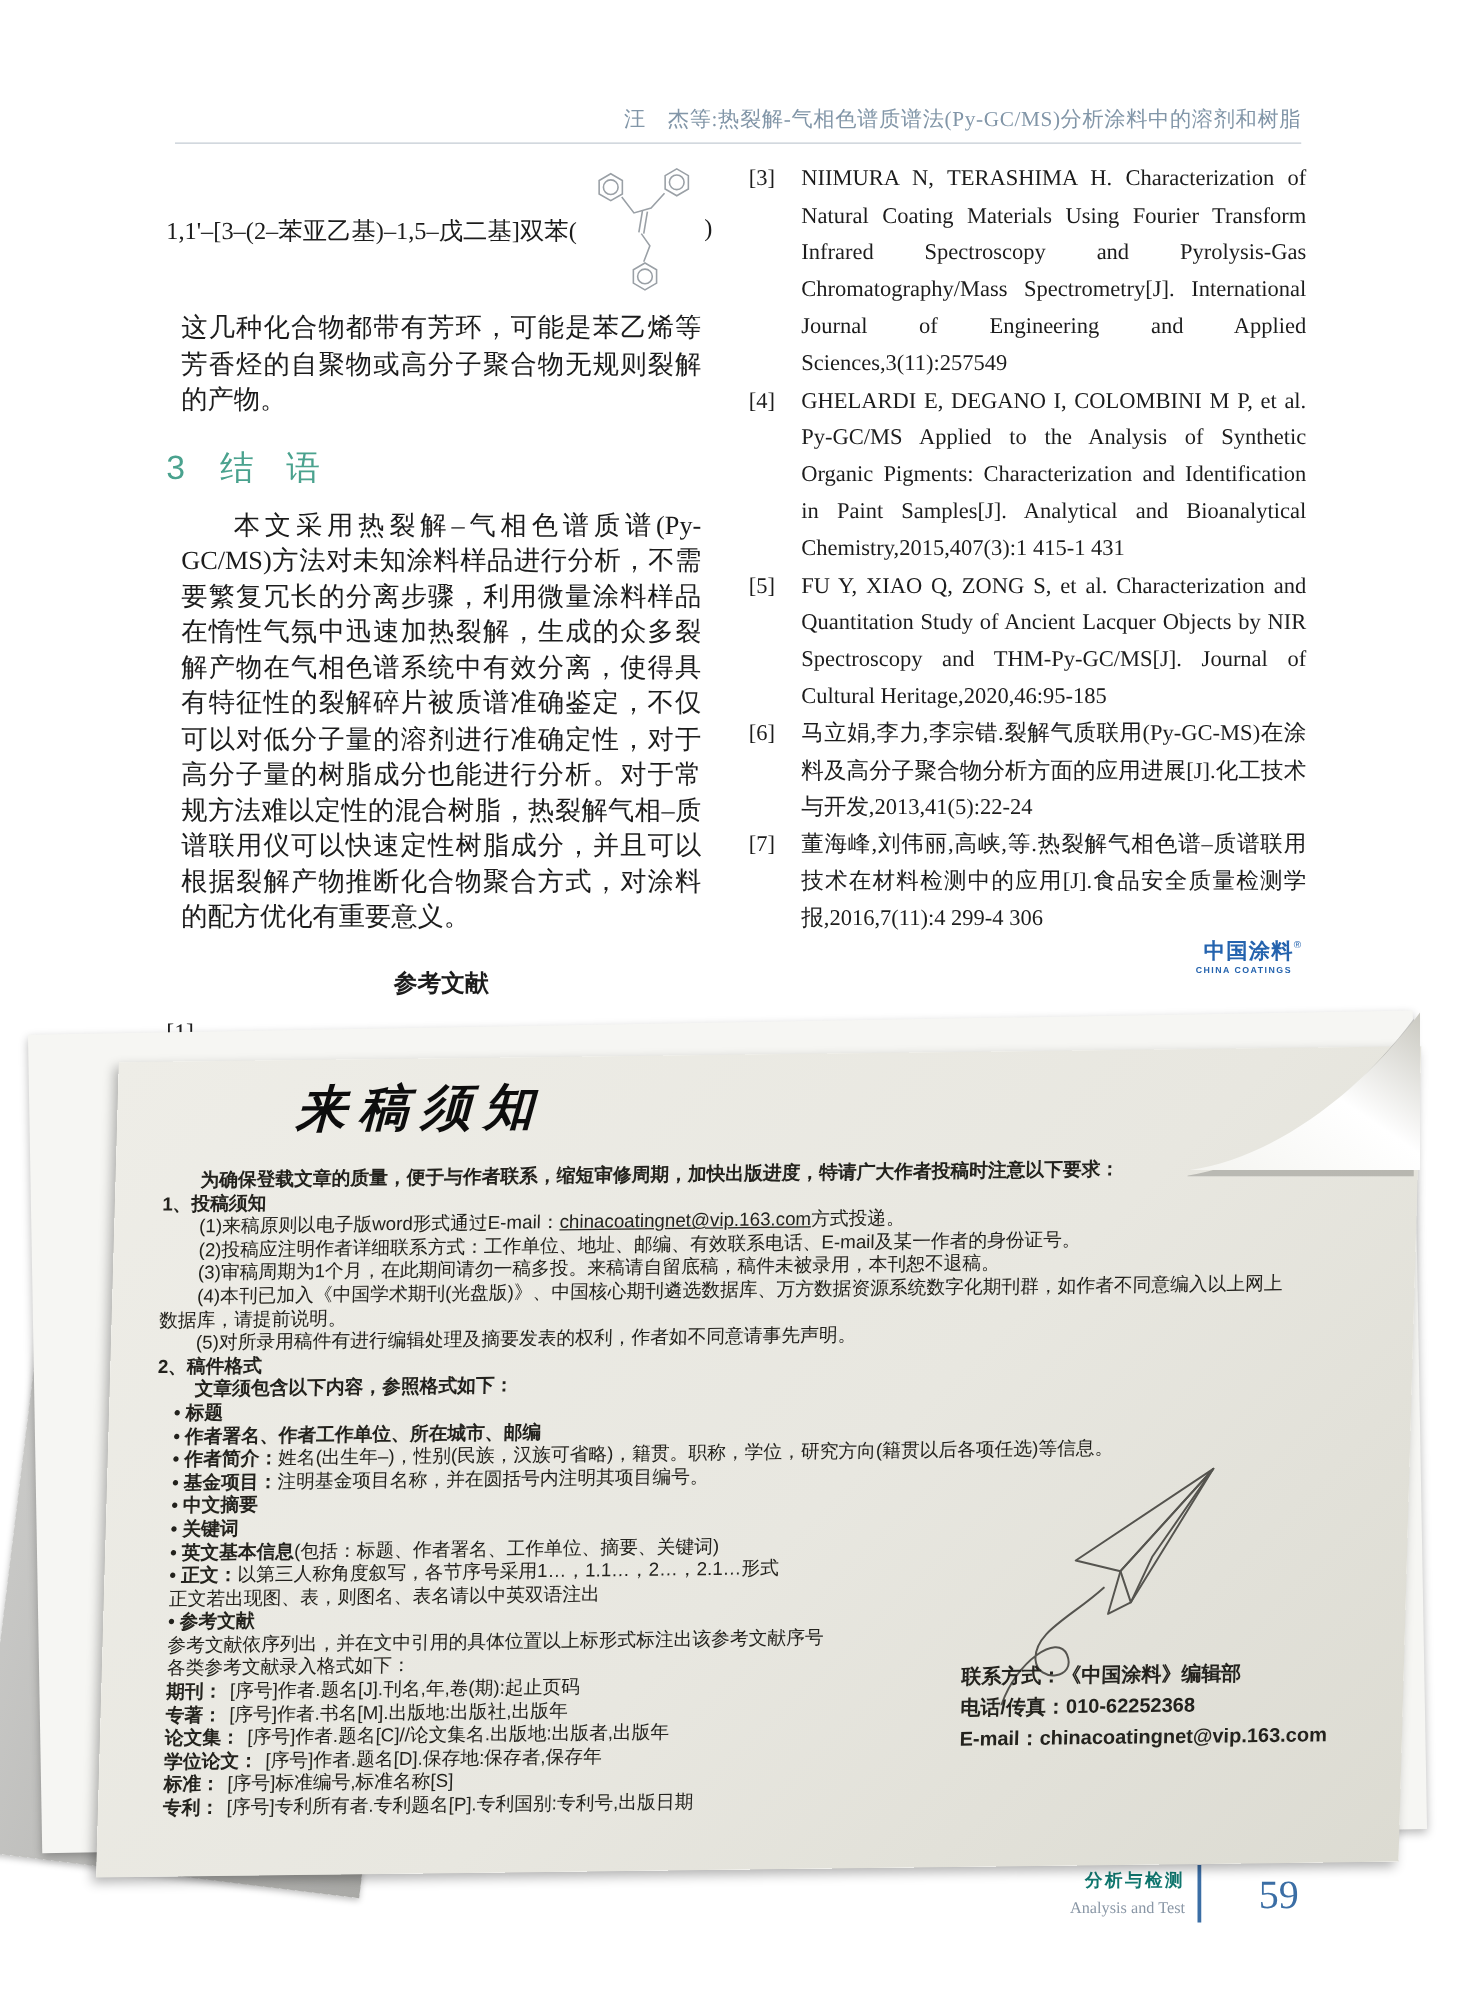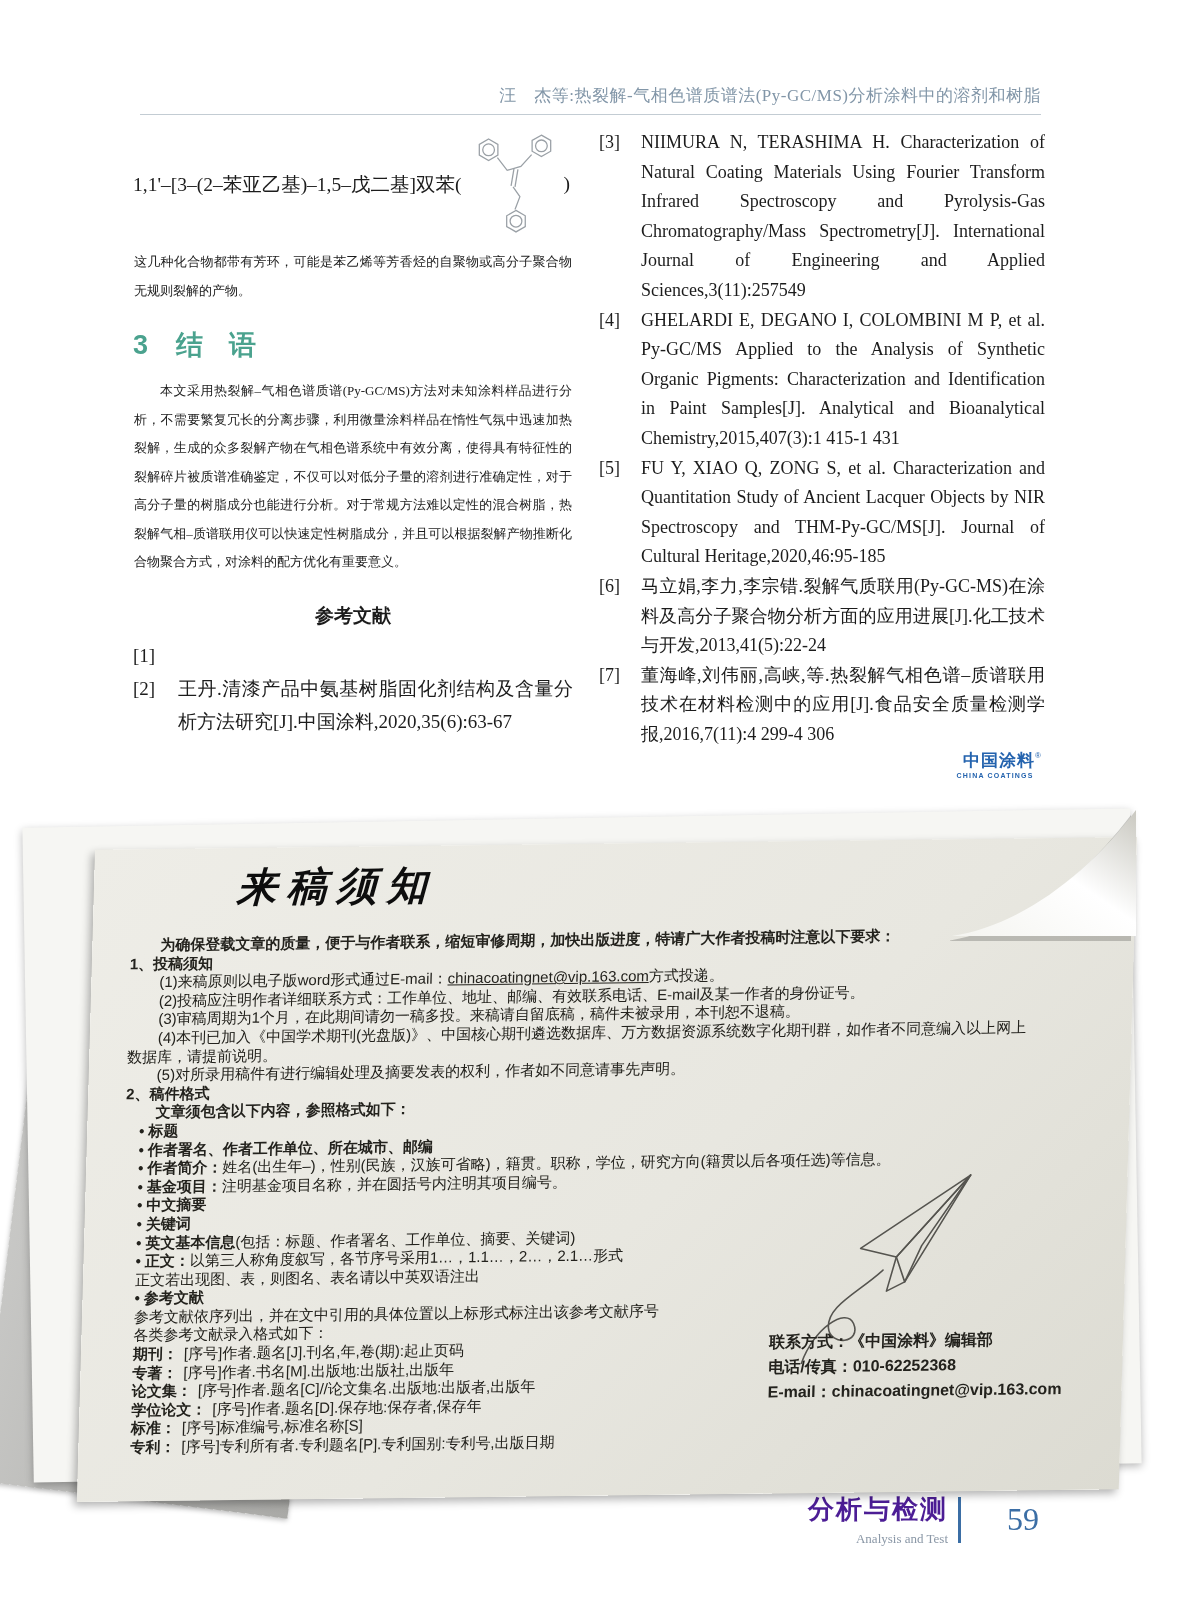--- a/index.html
+++ b/index.html
@@ -13,25 +13,25 @@
 
   
   .article{position:absolute;top:128px;left:133px;width:912px;display:flex;gap:26px;}
   .col-left{width:440px;}
   .col-right{width:446px;}
 
   .compound-block{display:flex;align-items:center;height:112px;font-size:19.5px;}
   .compound-block .ctext{white-space:nowrap;}
   .struct-svg{margin:0 4px 0 10px;flex-shrink:0;}
 
-  .para{font-size:13px;line-height:28.5px;text-align:justify;margin:1px;}
+  .para{font-size:21px;line-height:28.5px;text-align:justify;margin:12px;}
   .para.indent{text-indent:2em;}
   .p-aromatic{margin-top:8px;}
 
-  .h3{margin:22px 0 14px 0;color:#4aa28e;font-size:27px;font-weight:bold;
+  .h3{margin:22px 0 14px 0;color:#4aa28e;font-size:27px;font-weight:normal;
       font-family:"Liberation Sans","DejaVu Sans",sans-serif;letter-spacing:2px;}
   .h3 .h3num{margin-right:26px;}
   .h3 .h3title{letter-spacing:26px;}
 
   .ref-heading{margin:26px 0 10px 0;text-align:center;font-weight:bold;font-size:19px;}
 
   .ref{display:flex;font-size:19px;line-height:33px;text-align:justify;}
   .ref .ref-num{width:45px;flex-shrink:0;}
   .ref .ref-text{flex:1;}
 
@@ -76,21 +76,21 @@
   .fmt{margin-left:14px;}
   .fmt b{margin-right:6px;}
   .email{color:#23221d;text-decoration:underline;cursor:pointer;}
 
   .contact{position:absolute;left:688px;top:488px;font-weight:bold;font-size:16px;line-height:25px;}
   .airplane-svg{position:absolute;left:705px;top:318px;}
 
   
   .page-footer{position:absolute;top:1492px;right:148px;display:flex;align-items:center;}
   .footer-labels{text-align:right;margin-right:10px;}
-  .footer-cn{font-size:26px;font-weight:bold;color:#4c1d95;
+  .footer-cn{font-size:14px;font-weight:bold;color:#0f766e;
       font-family:Liberation Sans, sans-serif;letter-spacing:2px;}
   .footer-en{font-size:13px;color:#8a97a6;font-family:"Liberation Serif","DejaVu Serif",serif;margin-top:4px;}
   .footer-bar{width:3px;height:46px;background:#3b6ea5;margin-right:10px;}
   .footer-page{font-size:32px;color:#3b6ea5;font-family:"Liberation Serif","DejaVu Serif",serif;margin-left:36px;}
 </style>
 </head>
 <body>
 
 <div class="page">
 

